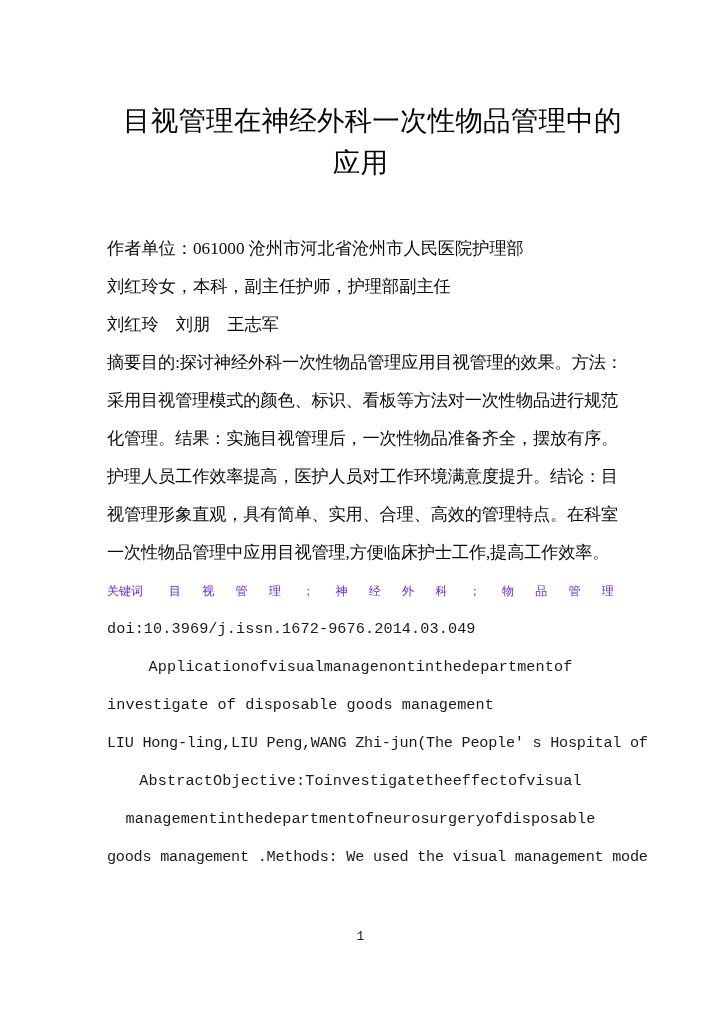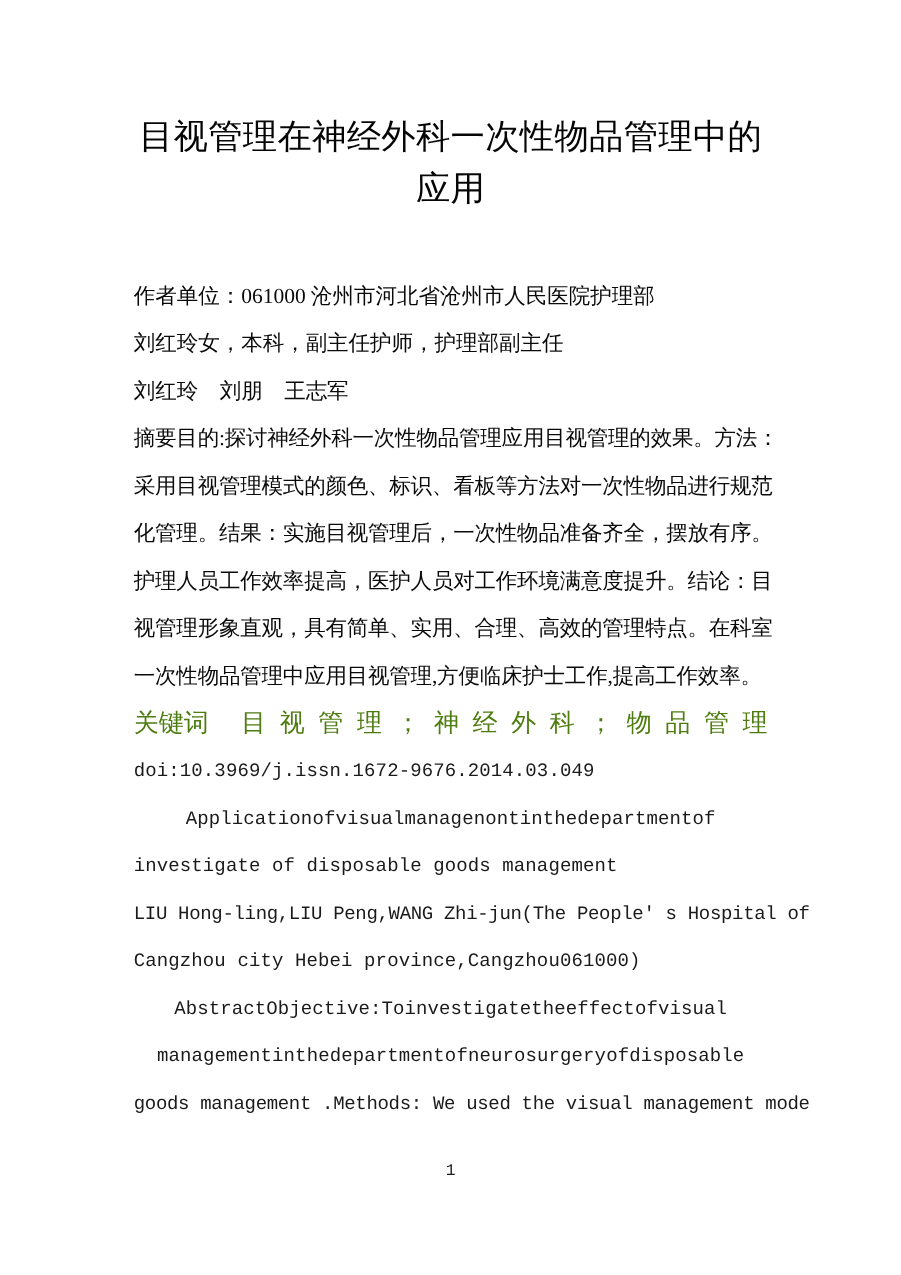--- a/index.html
+++ b/index.html
@@ -33,21 +33,21 @@
     width: 507px;
   }
 
   
   .doc-title {
     text-align: center;
     font-family: "Liberation Serif", "DejaVu Serif", serif;
     font-size: 27.5px;
     line-height: 42px;
     font-weight: 400;
-    margin: 4px;
+    margin: 16px;
     padding-top: 84px;
     letter-spacing: 0.2px;
     color: #050505;
   }
   .doc-title .title-line {
     display: block;
     white-space: nowrap;
   }
 
   
@@ -62,23 +62,23 @@
     white-space: nowrap;
     letter-spacing: 0px;
   }
   .cn-line.tight {
     letter-spacing: -0.15px;
   }
 
   
   .kw-line {
     font-family: "Liberation Serif", "DejaVu Serif", serif;
-    font-size: 20px;
-    line-height: 38px;
-    color: #4d7c0f;
+    font-size: 12px;
+    line-height: 38px;
+    color: #6d28d9;
     display: flex;
     align-items: baseline;
   }
   .kw-label {
     flex: 0 0 auto;
   }
   .kw-terms {
     flex: 1 1 auto;
     display: flex;
     justify-content: space-between;
@@ -189,21 +189,20 @@
         <span>in</span>
         <span>the</span>
         <span>department</span>
         <span>of</span>
       </div>
 
       <div class="mono-line">investigate of disposable goods management</div>
 
       <div class="mono-line squeeze">LIU Hong-ling,LIU Peng,WANG Zhi-jun(The People′ s Hospital of</div>
 
-      <div class="mono-line">Cangzhou city Hebei province,Cangzhou061000)</div>
 
       <div class="mono-just">
         <span>AbstractObjective:To</span>
         <span>investigate</span>
         <span>the</span>
         <span>effect</span>
         <span>of</span>
         <span>visual</span>
       </div>
 

